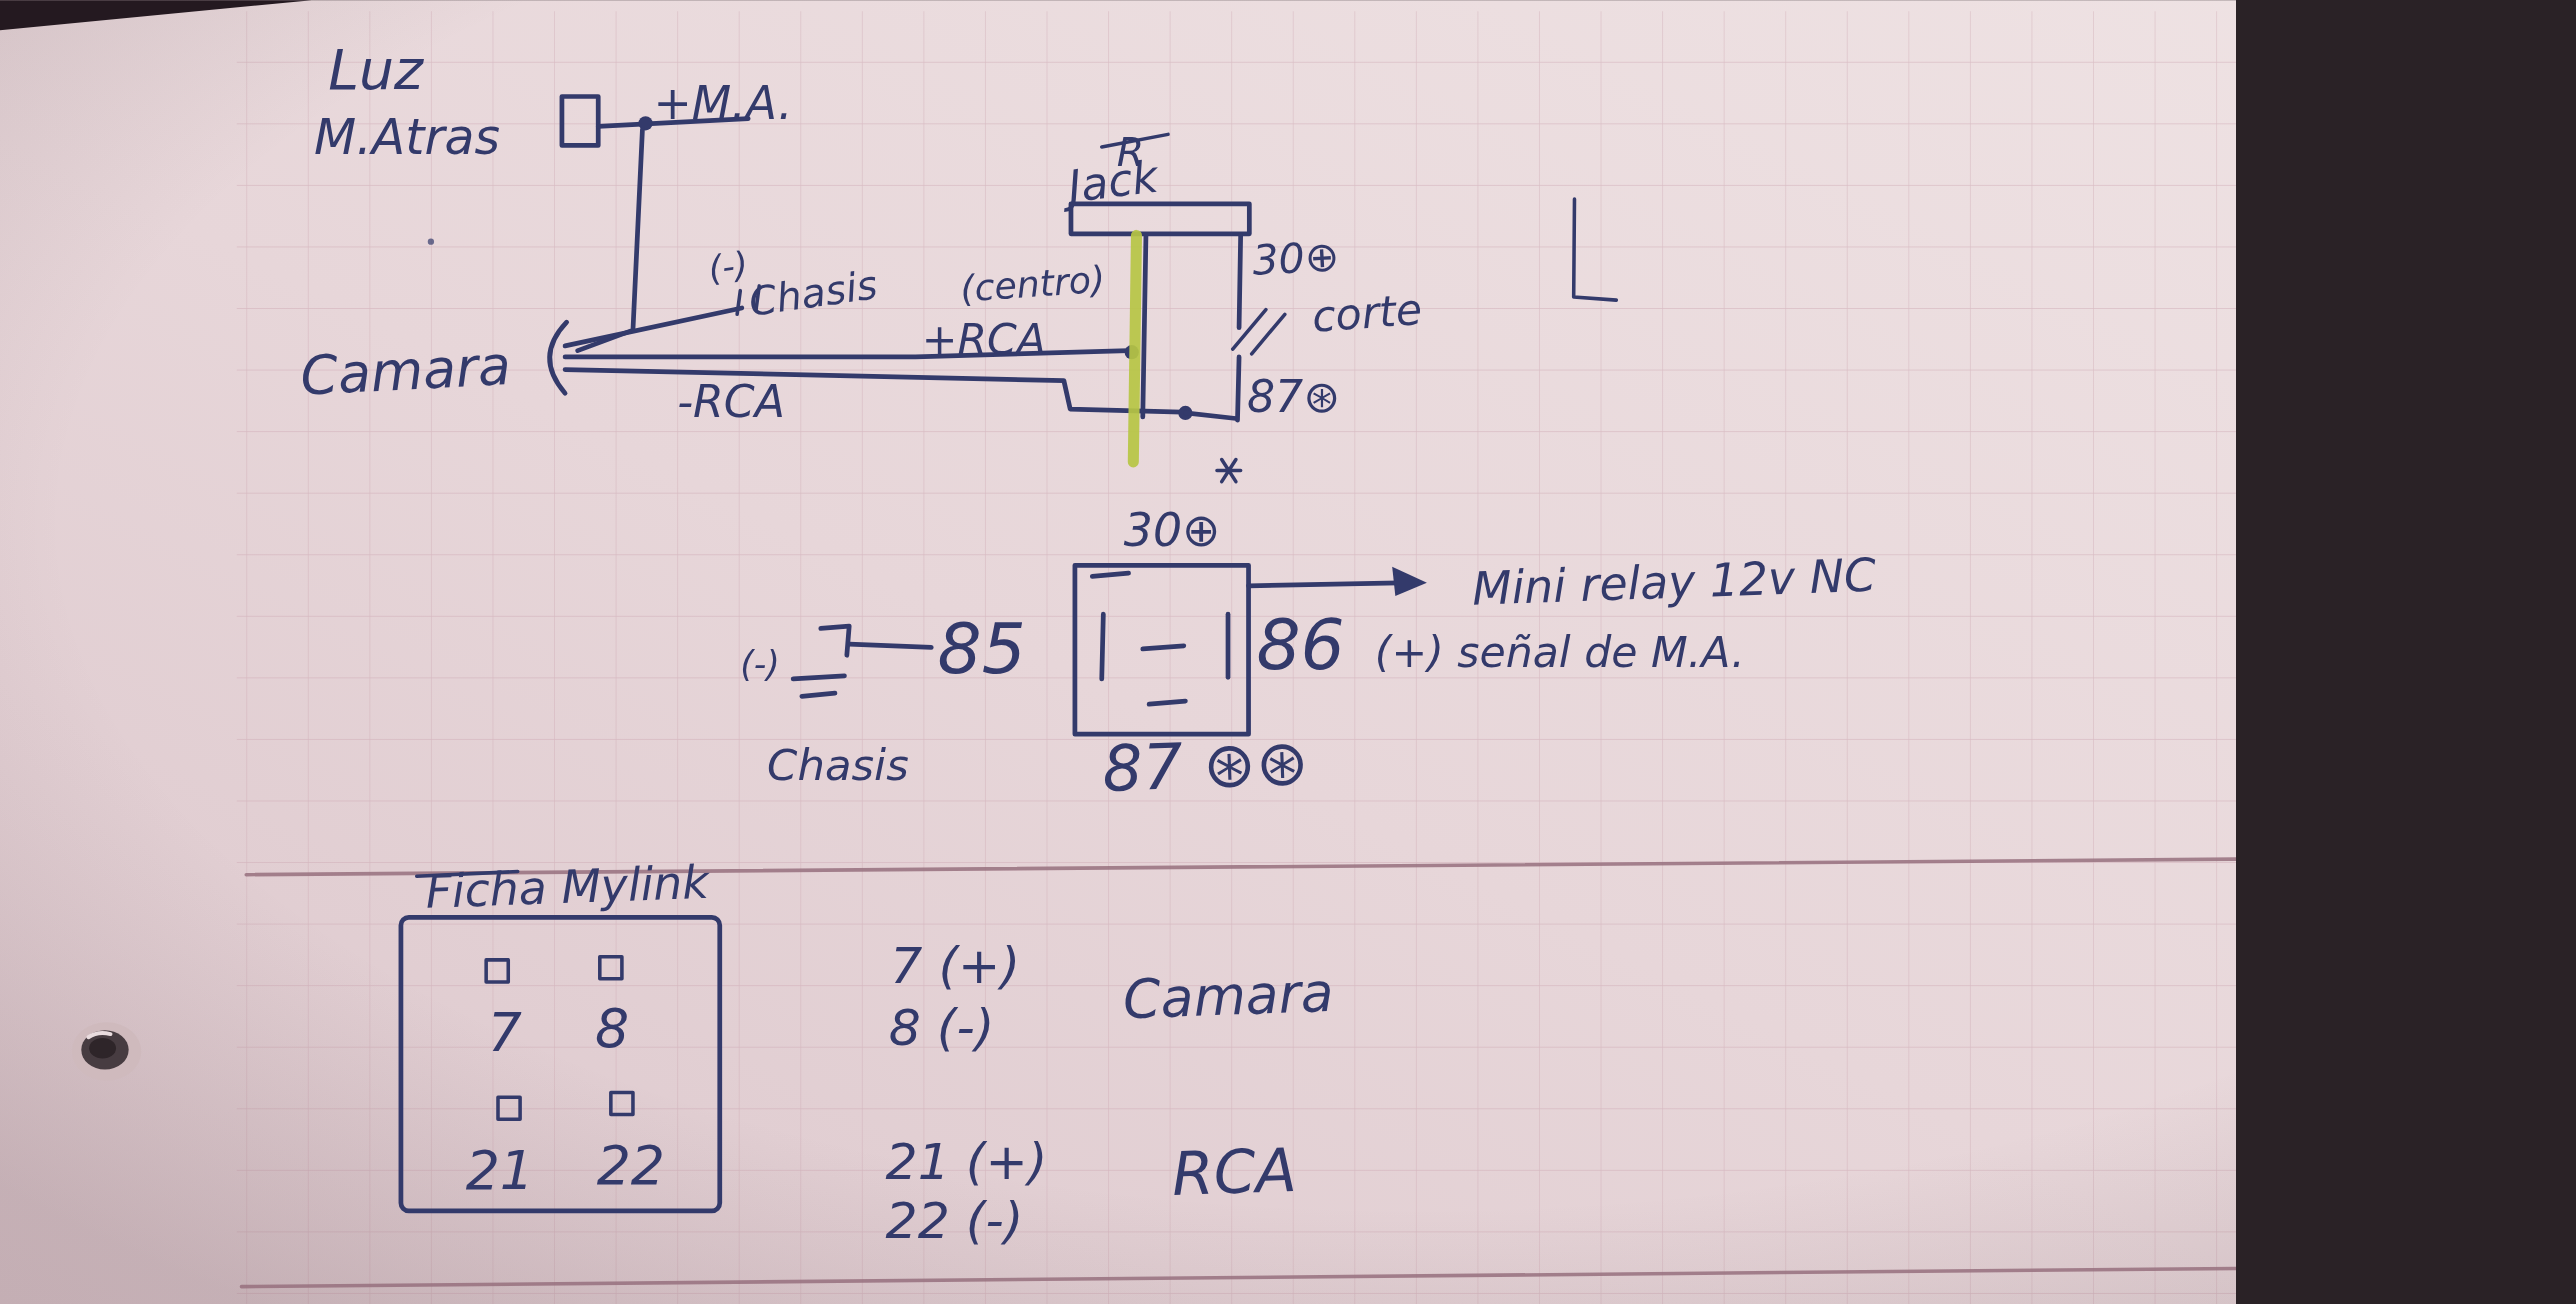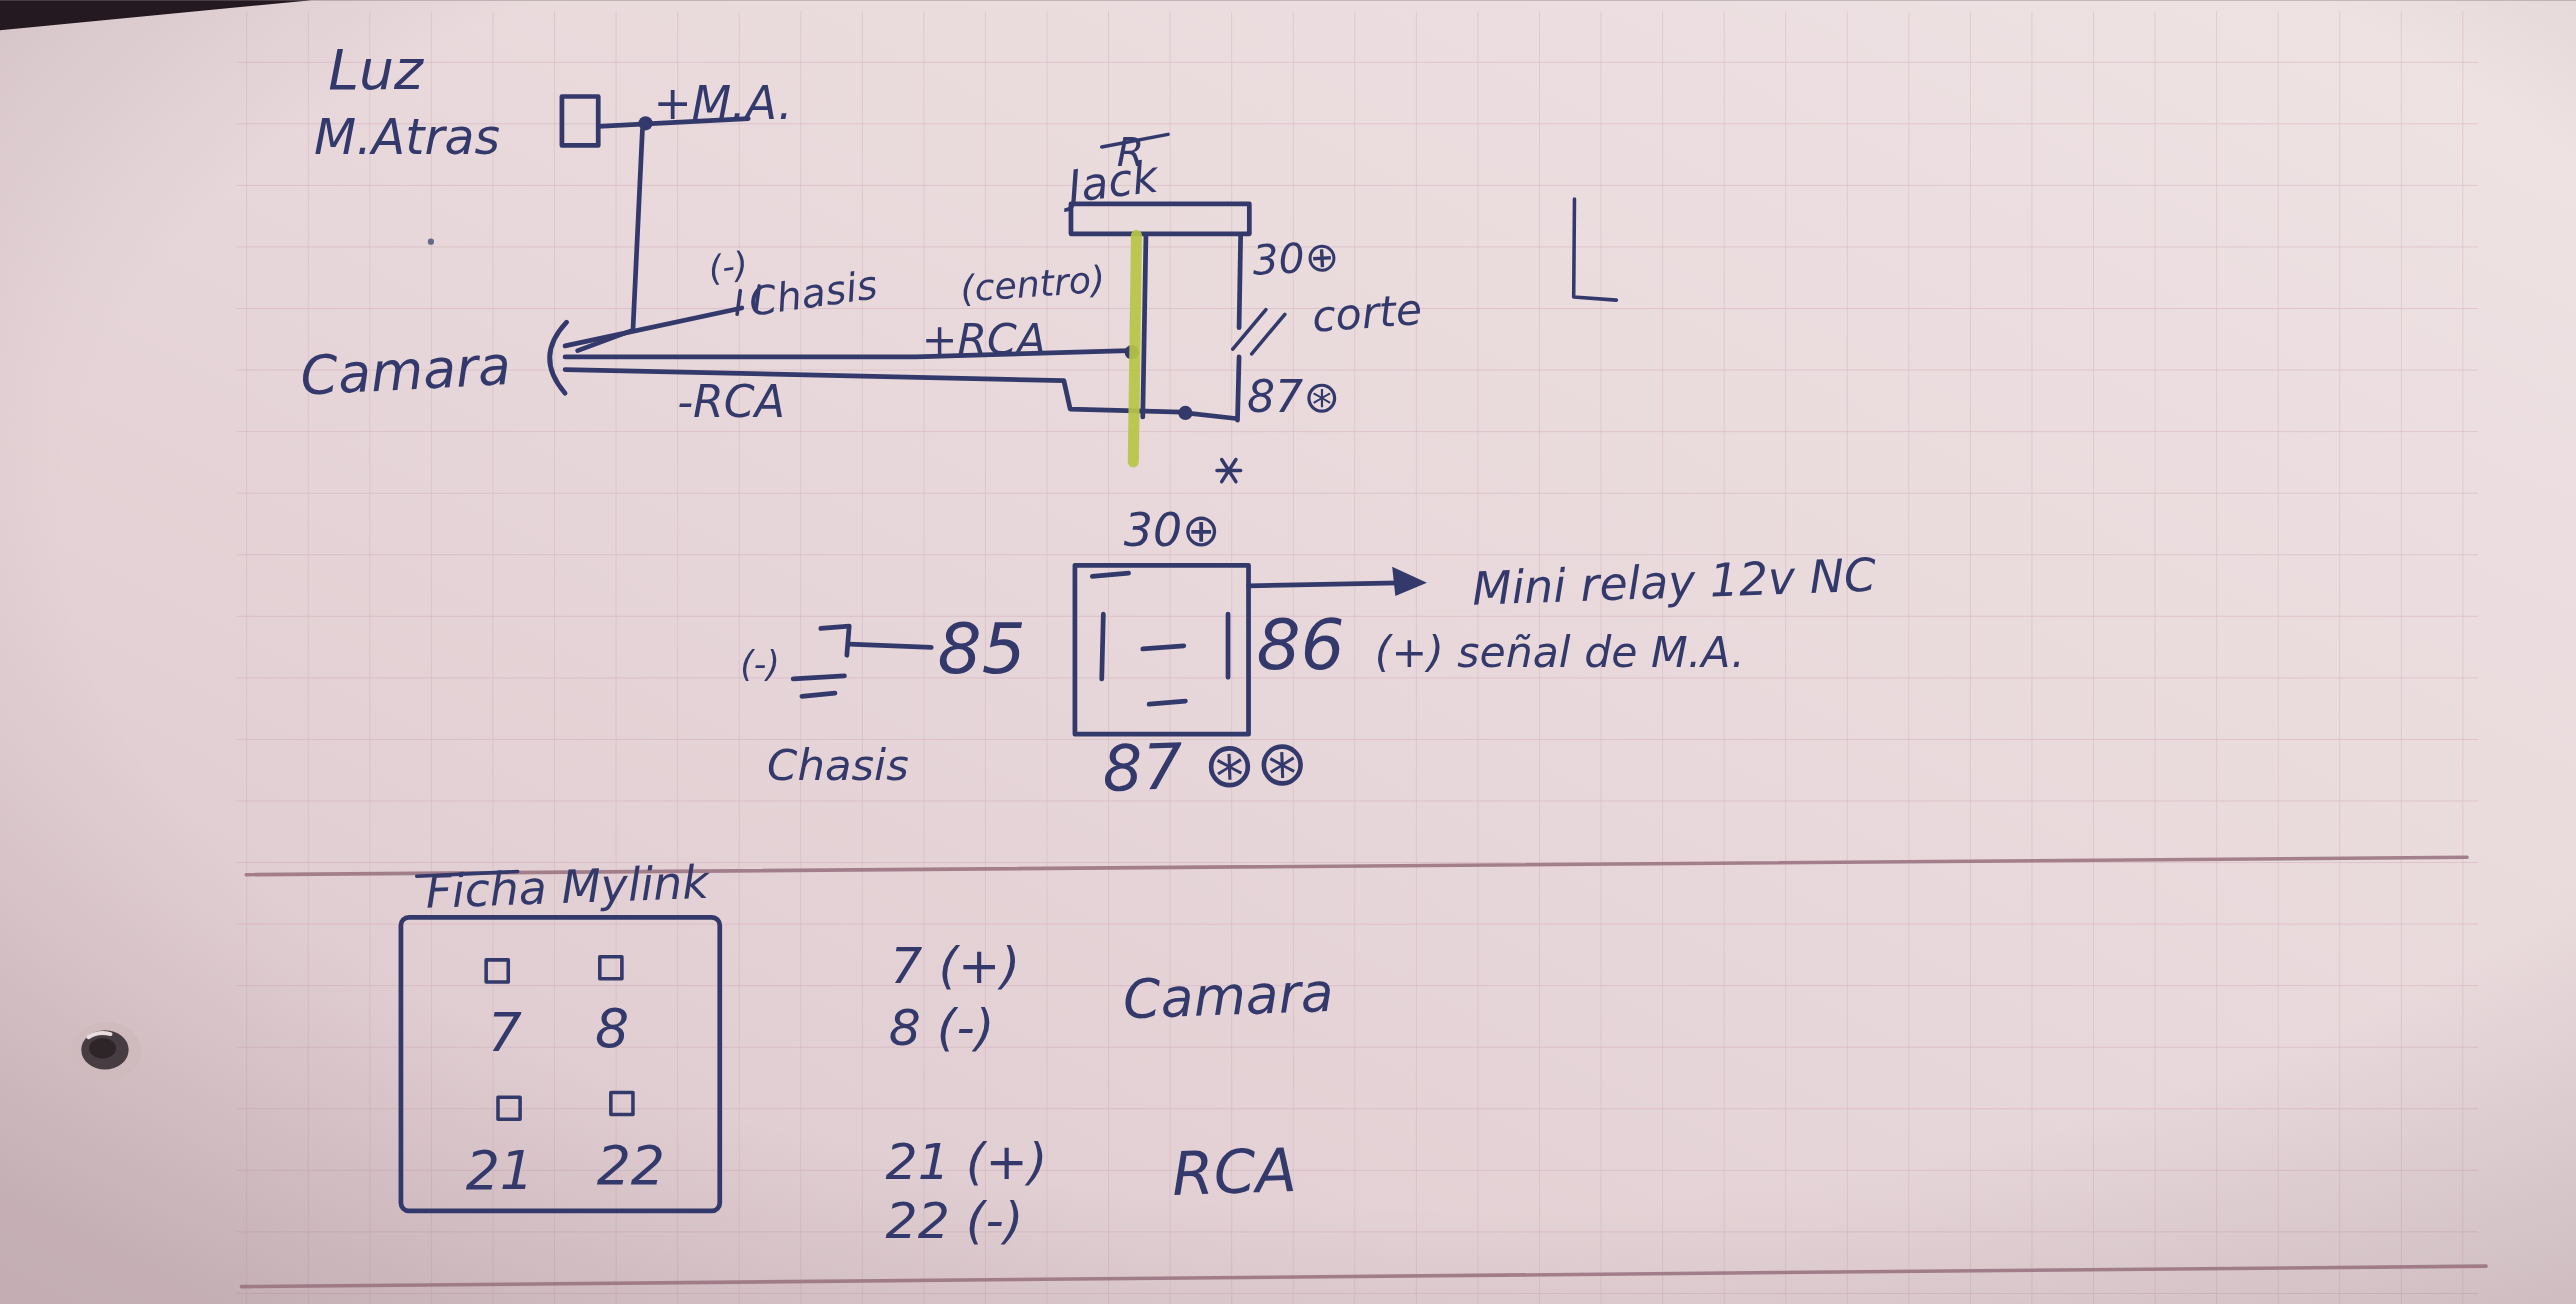--- a/index.html
+++ b/index.html
@@ -5,21 +5,21 @@
   :root{
     --paper:#e8d8da;
     --grid:#cba4af;
     --ink:#333a6b;
     --highlight:#b6c544;
     --rule:#96707e;
   }
   html,body{margin:0;padding:0;background:#2a2226;}
   #screen{
     position:relative;
-    width:2576px;height:1305px;
+    width:2236px;height:1305px;
     overflow:hidden;
     font-family:"DejaVu Sans",sans-serif;
   }
   svg{display:block;}
   .hw{
     font-family:"DejaVu Sans",sans-serif;
     font-style:italic;
     fill:var(--ink);
   }
   .ink{stroke:var(--ink);fill:none;stroke-width:6;stroke-linecap:round;stroke-linejoin:round;}

